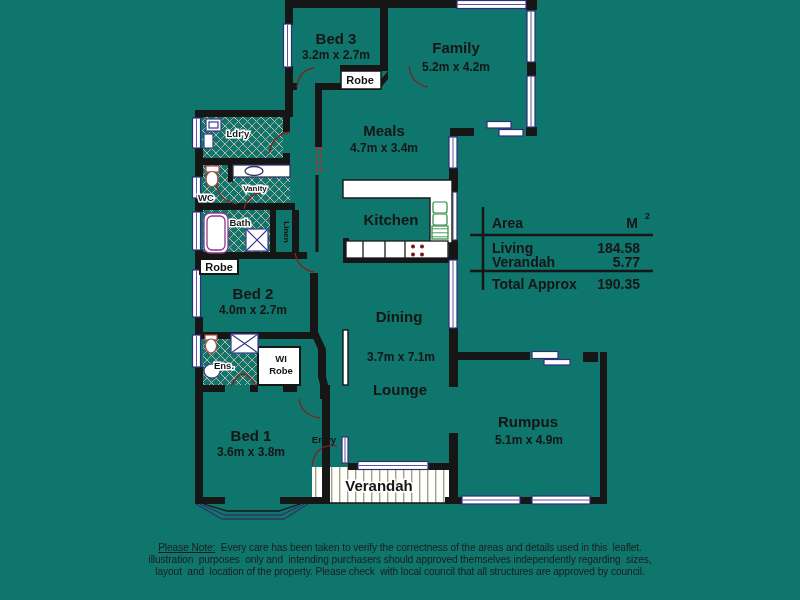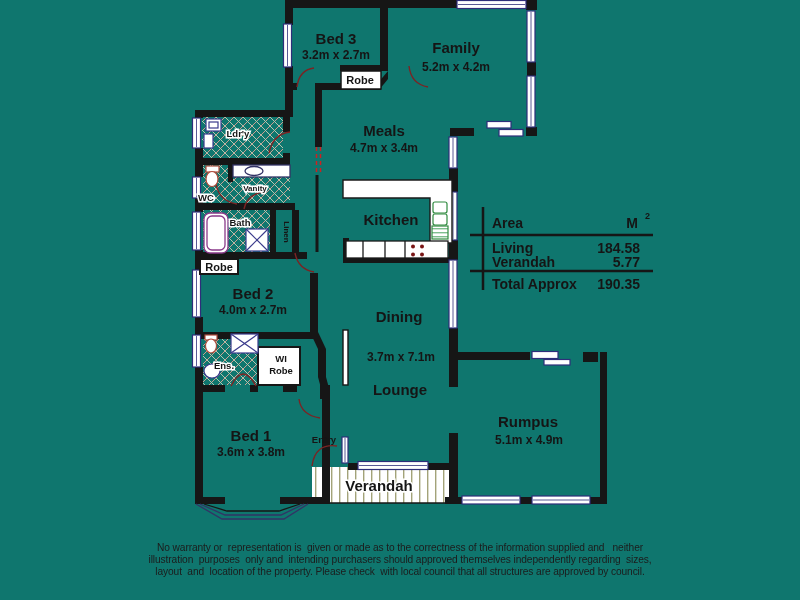--- a/index.html
+++ b/index.html
@@ -329,17 +329,17 @@
     <text x="492" y="253" class="tbl-txt">Living</text>
     <text x="640" y="253" class="tbl-txt" text-anchor="end">184.58</text>
     <text x="492" y="267" class="tbl-txt">Verandah</text>
     <text x="640" y="267" class="tbl-txt" text-anchor="end">5.77</text>
     <text x="492" y="289" class="tbl-txt">Total Approx</text>
     <text x="640" y="289" class="tbl-txt" text-anchor="end">190.35</text>
   </g>
 </svg>
 
 <div id="disclaimer">
-  <div class="dline">No warranty or  representation is  given or made as to the correctness of the information supplied and   neither</div>
+  <div class="dline"><span class="pn">Please Note:</span><span>  Every care has been taken to verify the correctness of the areas and details used in this  leaflet.</span></div>
   <div class="dline">illustration  purposes  only and  intending purchasers should approved themselves independently regarding  sizes,</div>
   <div class="dline">layout  and  location of the property. Please check  with local council that all structures are approved by council.</div>
 </div>
 </div>
 
 </body></html>

